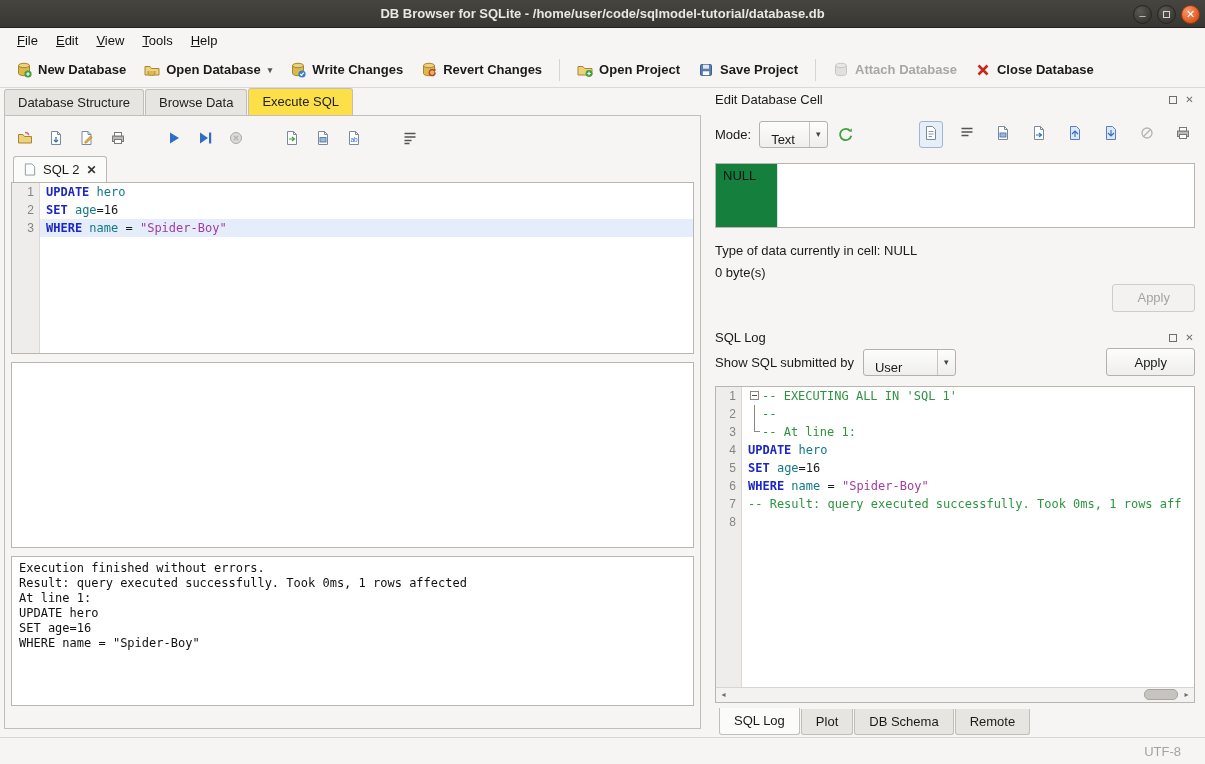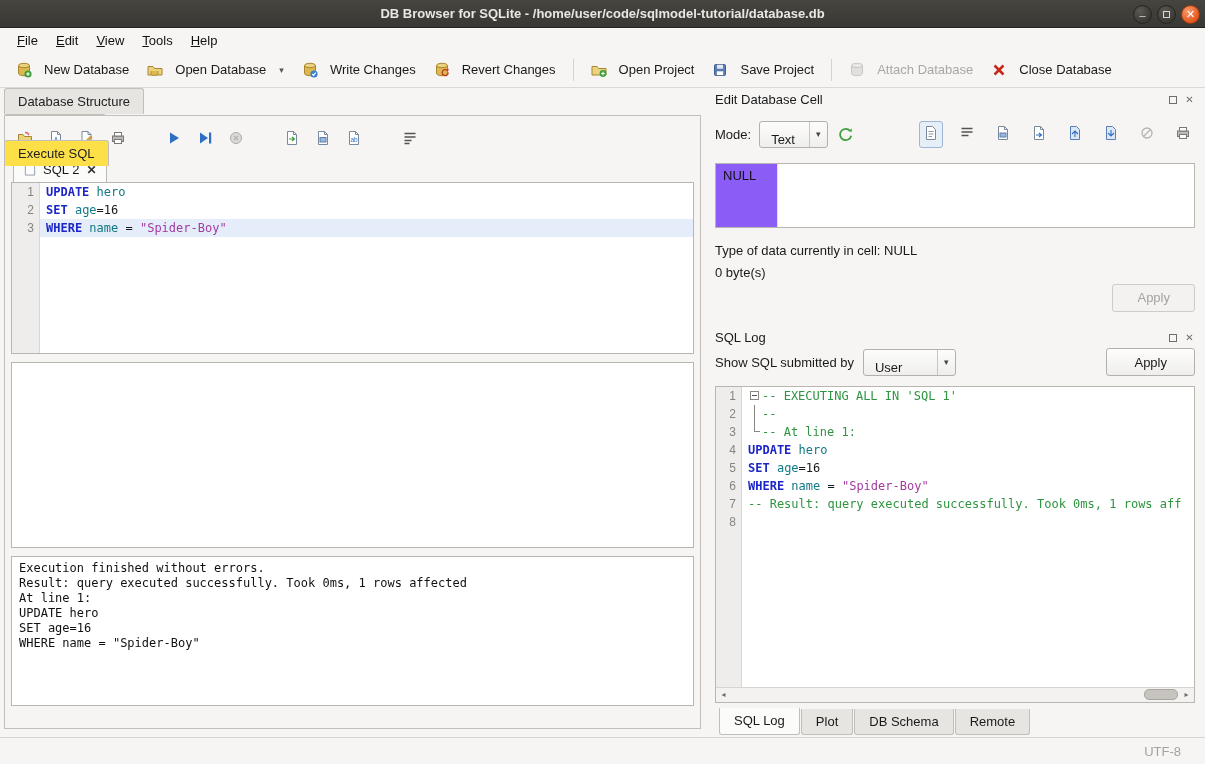--- a/index.html
+++ b/index.html
@@ -37,33 +37,33 @@
   }
   
   .menubar { height: 24px; display: flex; align-items: center; padding-left: 8px; background: #f6f5f4; }
   .menu-item { display: inline-block; padding: 3px 9px; color: #111; }
   .menu-item::first-letter { text-decoration: underline; }
   
   .toolbar {
     height: 36px; display: flex; align-items: center; padding: 0 8px; gap: 2px;
     background: #f6f5f4; border-bottom: 1px solid #dcd9d4;
   }
-  .tb-btn { display: flex; align-items: center; gap: 12px; padding: 5px 8px; border-radius: 3px; white-space: nowrap; }
+  .tb-btn { display: flex; align-items: center; gap: 6px; padding: 5px 8px; border-radius: 3px; white-space: nowrap; font-weight: bold; }
   .tb-btn.disabled { color: #a9a7a3; }
   .tb-btn.disabled svg { opacity: .45; }
   .tb-sep { width: 1px; height: 22px; background: #d7d4cf; margin: 0 7px; }
   .caret { font-size: 9px; color: #555; margin-left: 1px; }
   .ico { width: 16px; height: 16px; display: inline-block; flex: none; }
   .ico svg { width: 100%; height: 100%; display: block; }
   .ico20 { width: 18px; height: 18px; }
   
   .main { display: flex; height: 647px; }
   
   .left-pane { width: 706px; flex: none; display: flex; flex-direction: column; }
-  .tabbar { display: flex; align-items: flex-start; height: 27px; padding-left: 4px; flex-direction: column; }
+  .tabbar { display: flex; align-items: center; height: 27px; padding-left: 4px; }
   .tab {
     height: 26px; padding: 5px 13px; margin-right: 1px;
     background: #e7e5e2; border: 1px solid #c2bfba; border-bottom: none;
     border-radius: 3px 3px 0 0; color: #222;
   }
   .tab.active { background: #fde047; position: relative; z-index: 2; height: 27px; }
   .left-body {
     flex: 1; margin: 0 5px 6px 4px; border: 1px solid #c2bfba;
     background: #f6f5f4; padding: 6px; position: relative; z-index: 1;
   }
@@ -105,21 +105,21 @@
     display: inline-flex; align-items: flex-end; border: 1px solid #b4b1ac; border-radius: 3px;
     background: linear-gradient(#fdfdfc, #efeeec); height: 27px; padding-left: 11px;
   }
   .combo-val { padding-right: 14px; }
   .combo-arrow { border-left: 1px solid #c8c5c0; height: 100%; display: flex; align-items: center; padding: 0 6px; font-size: 9px; color: #444; }
   .right-icons { margin-left: auto; display: flex; gap: 12px; align-items: center; }
   .icon-btn { padding: 3px; border: 1px solid transparent; border-radius: 3px; }
   .icon-btn.active { border-color: #9fb6d4; background: #e6eef8; }
   .icon-btn.faded svg { opacity: .4; }
   .cell-box { margin-top: 14px; height: 66px; border: 1px solid #b9b6b1; background: #fff; display: flex; }
-  .cell-gutter { width: 62px; background: #8b5cf6; border-right: 1px solid #e4e2de; padding: 4px 7px; color: #111; }
+  .cell-gutter { width: 62px; background: #15803d; border-right: 1px solid #e4e2de; padding: 4px 7px; color: #111; }
   .cell-info-row { display: flex; margin-top: 12px; flex-direction: column; }
   .cell-info-text div { height: 22px; display: flex; align-items: center; }
   .btn {
     border: 1px solid #b4b1ac; border-radius: 3px; background: linear-gradient(#fdfdfc, #efeeec);
     padding: 5px 24px; color: #1a1a1a; height: 28px; display: inline-flex; align-items: center;
   }
   .btn.disabled { color: #a5a3a0; background: #f3f2f0; border-color: #cfccc7; }
   .apply-wrap { margin-left: auto; }
   .sqllog-header { margin-top: 16px; }
   .filter-row { display: flex; align-items: center; gap: 9px; height: 30px; }

